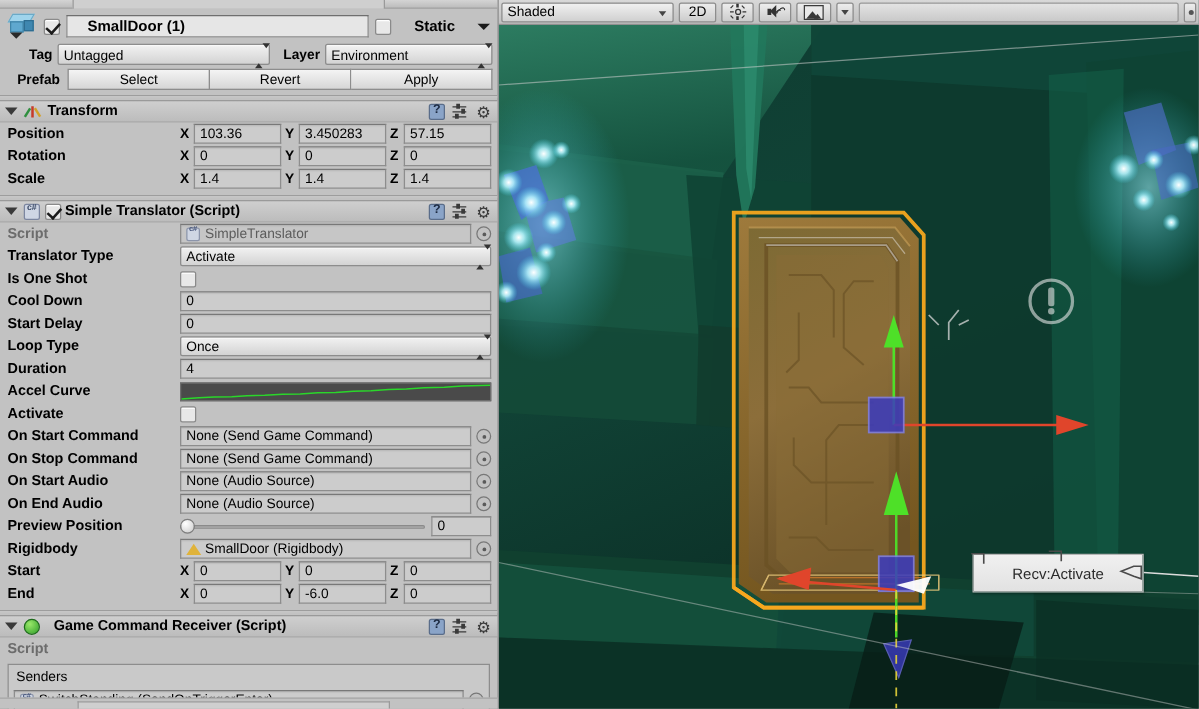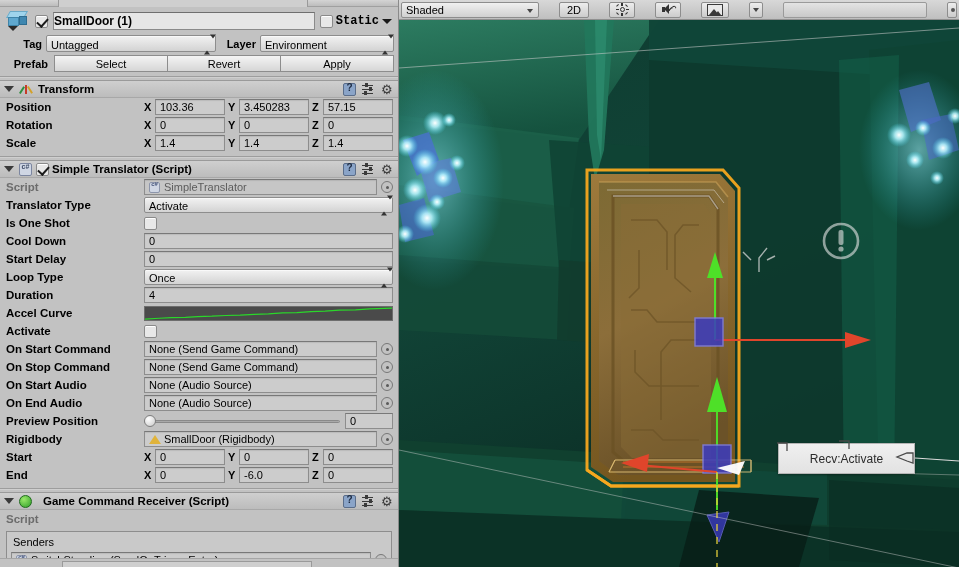--- a/index.html
+++ b/index.html
@@ -46,24 +46,24 @@
     border:1px solid #8a8a8a; border-radius:2px; position:relative; flex:0 0 auto;
     box-shadow: inset 0 1px 0 #fff;
   }
   .ucheck.on::after {
     content:""; position:absolute; left:3px; top:0px; width:5px; height:9px;
     border:solid #1b1b1b; border-width:0 2px 2px 0; transform:rotate(42deg);
   }
   .name-field {
     flex:1 1 auto; height:18px; background:#e6e6e6;
     border:1px solid #8a8a8a; border-top-color:#6f6f6f;
-    padding:0 0; display:flex; align-items:center;
+    padding:0 16px; display:flex; align-items:center;
     font-weight:bold; font-size:12px;
   }
-  .static-wrap { display:flex; align-items:center; gap:3px; flex:0 0 auto; padding-right:2px;font-family:Liberation Mono, monospace;}
+  .static-wrap { display:flex; align-items:center; gap:18px; flex:0 0 auto; padding-right:2px;}
   .static-lbl { font-weight:bold; font-size:12px; }
   .caret-dn { width:0;height:0;border-left:5px solid transparent;border-right:5px solid transparent;border-top:5px solid #1a1a1a;}
 
   .row2 { display:flex; align-items:center; height:20px; padding:1px 4px 0 6px; gap:4px; }
   .lbl-r { text-align:right; font-weight:bold; font-size:11px; }
   .popup {
     height:17px; background:linear-gradient(#f2f2f2,#d3d3d3);
     border:1px solid #8d8d8d; border-radius:2px;
     display:flex; align-items:flex-end; padding:0 4px; position:relative;
     font-size:11px; box-shadow:0 1px 0 rgba(255,255,255,.6) inset;
@@ -149,21 +149,21 @@
   .listbox .lrow{display:flex;align-items:center;gap:4px;}
   .thin-sep{height:2px;background:#b0b0b0;border-top:1px solid #9d9d9d;border-bottom:1px solid #cfcfcf;}
   .bottom-stub{position:absolute;left:0;bottom:0;width:399px;height:9px;background:#c2c2c2;border-top:1px solid #a5a5a5;}
   .bottom-stub .nub{position:absolute;left:62px;top:2px;width:250px;height:7px;background:#cfcfcf;border:1px solid #9a9a9a;border-bottom:none;}
 
   
   #scene { position:absolute; left:399px; top:0; width:560px; height:567px; overflow:hidden; }
   .scene-toolbar{
     position:absolute;left:0;top:0;width:560px;height:20px;
     background:linear-gradient(#d8d8d8,#bfbfbf);
-    border-bottom:1px solid #909090; display:flex; align-items:center; gap:20px; padding:0 2px;
+    border-bottom:1px solid #909090; display:flex; align-items:center; gap:4px; padding:0 2px;
   }
   .tb-popup{height:16px;width:138px;background:linear-gradient(#f0f0f0,#d0d0d0);border:1px solid #8d8d8d;border-radius:2px;
     display:flex;align-items:center;padding:0 4px;font-size:11px;position:relative;}
   .tb-popup .cc{position:absolute;right:5px;top:6px;width:0;height:0;border-left:3.5px solid transparent;border-right:3.5px solid transparent;border-top:4px solid #444;}
   .tb-btn{height:16px;background:linear-gradient(#ededed,#cccccc);border:1px solid #8d8d8d;border-radius:2px;
     display:flex;align-items:center;justify-content:center;font-size:11px;padding:0 7px;position:relative;}
   .tb-btn.sq{width:26px;padding:0;}
   .tb-filler{flex:1 1 auto;height:16px;background:linear-gradient(#e3e3e3,#c9c9c9);border:1px solid #9a9a9a;border-radius:2px;}
   .tb-end{width:10px;height:16px;background:linear-gradient(#ededed,#cbcbcb);border:1px solid #8d8d8d;border-radius:2px;position:relative;}
   .tb-end::after{content:"";position:absolute;left:3px;top:5px;width:4px;height:4px;background:#555;border-radius:50%;}

